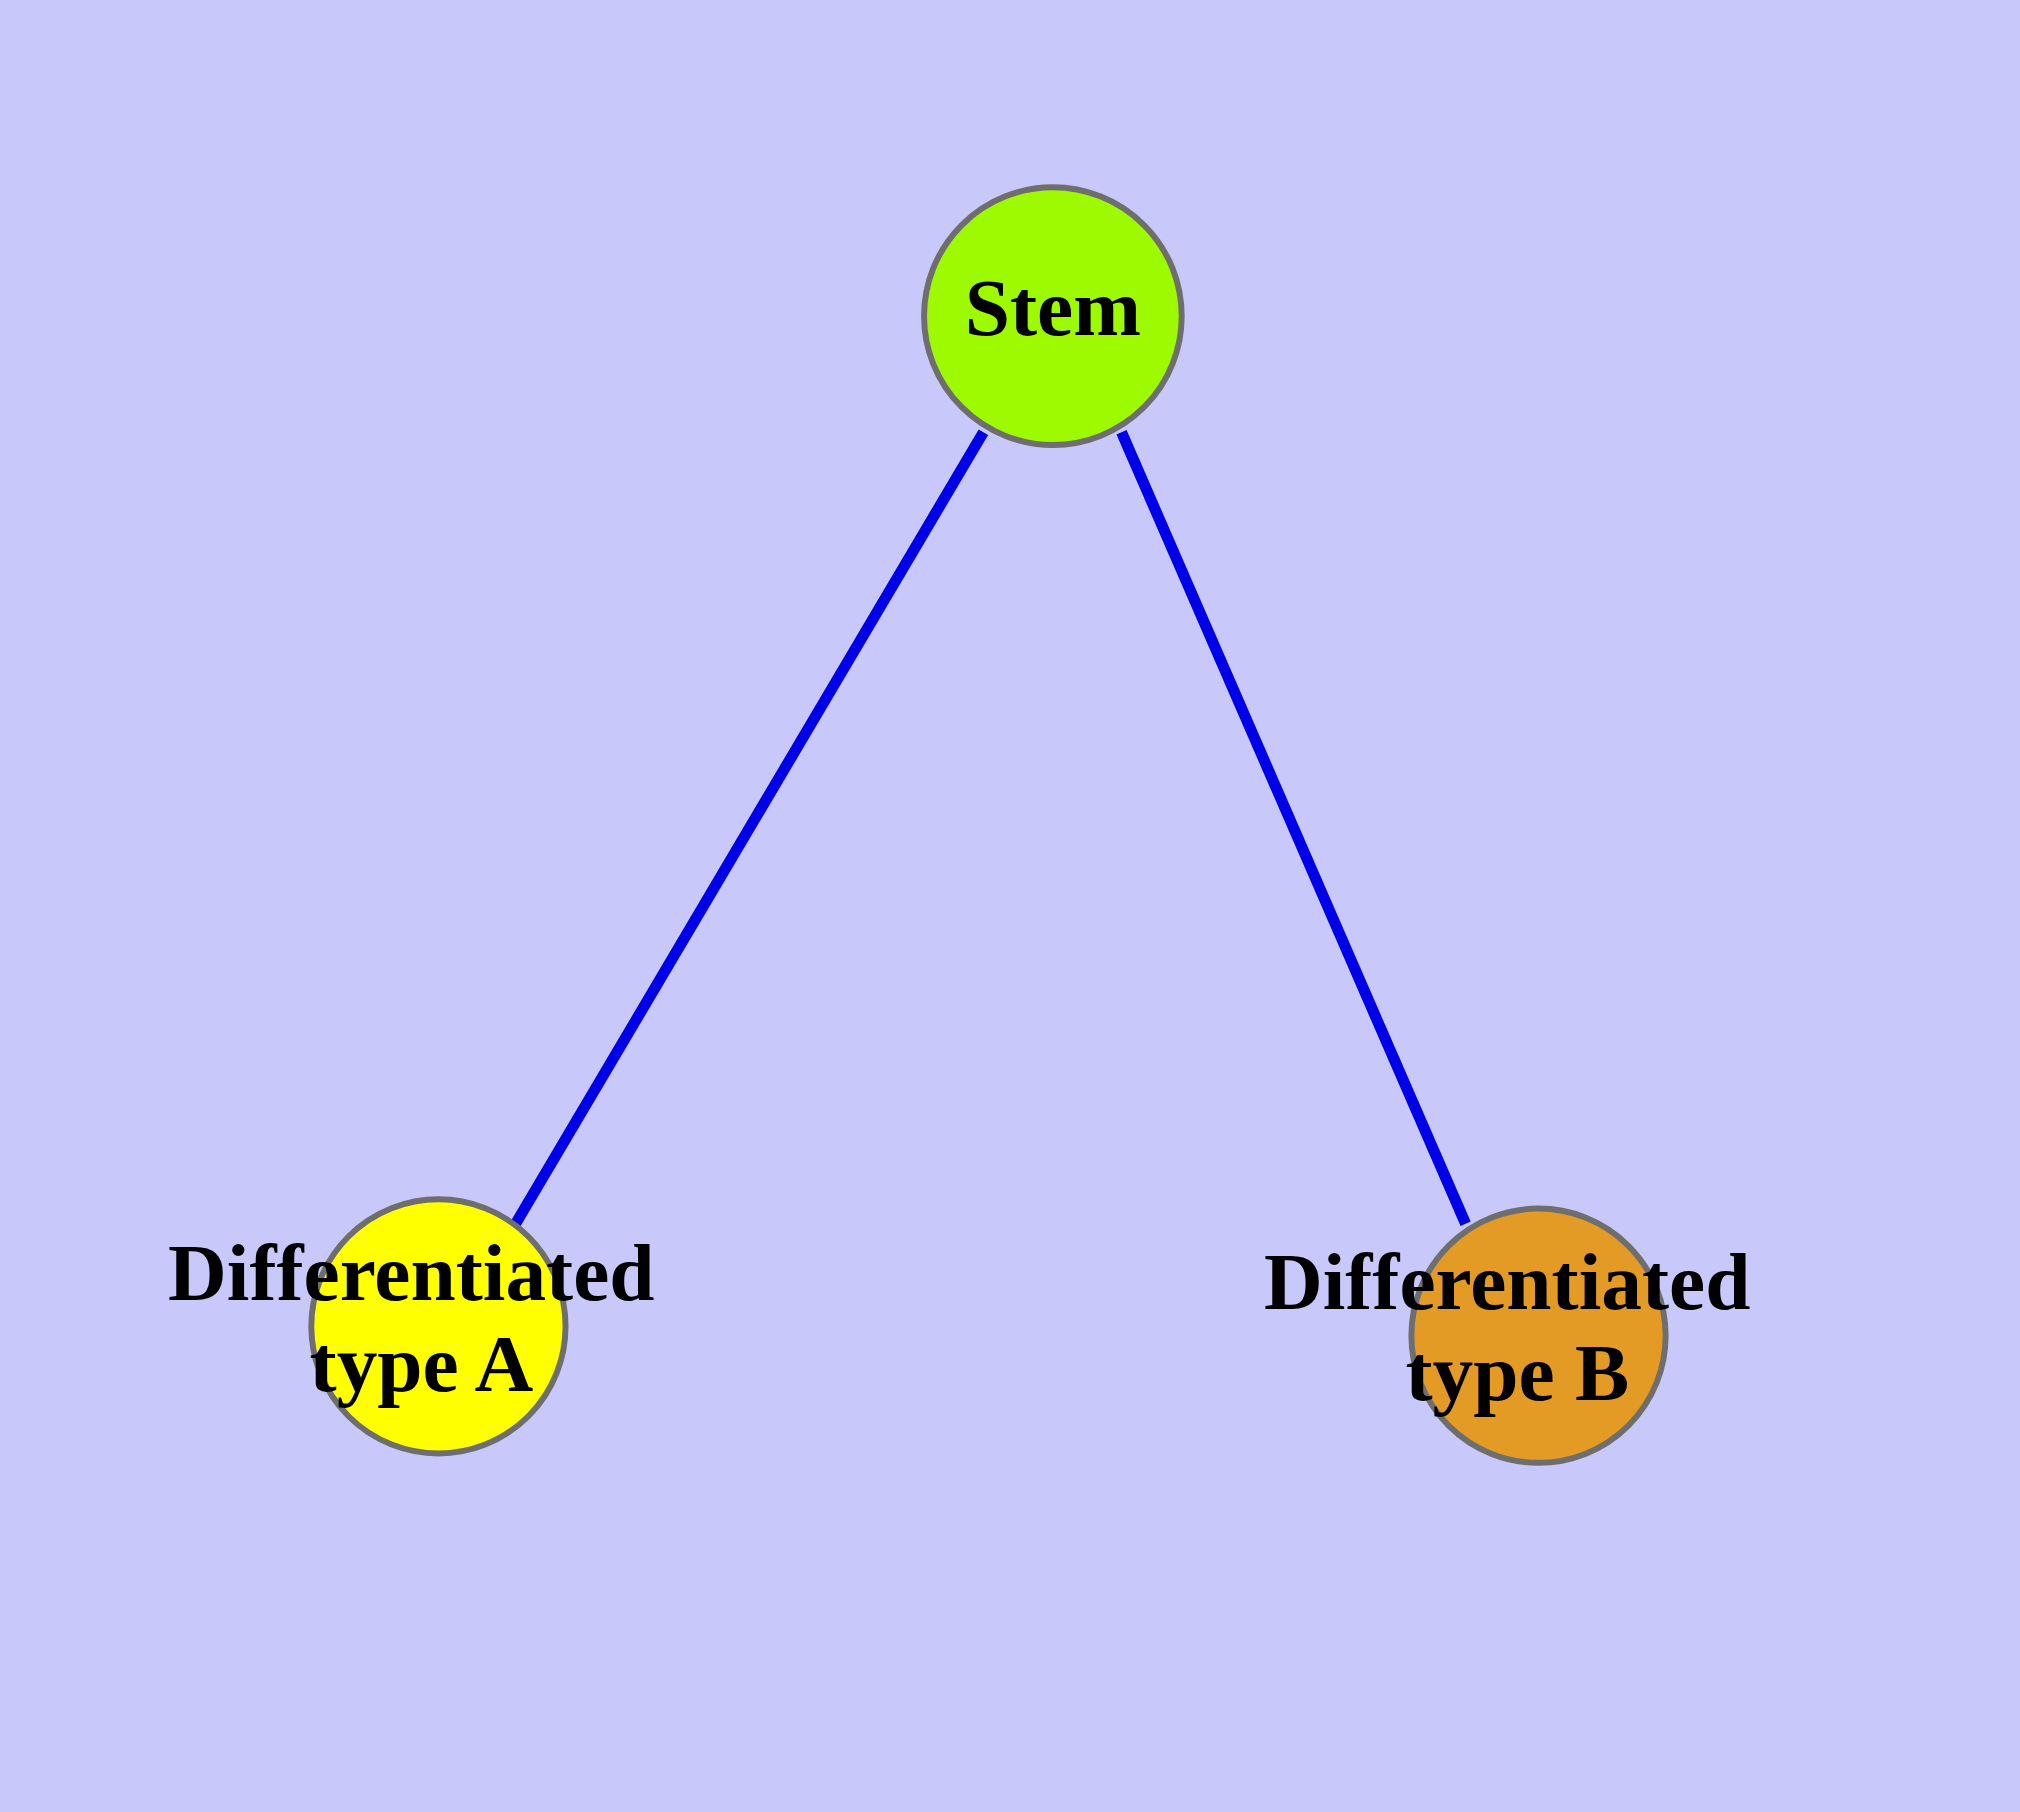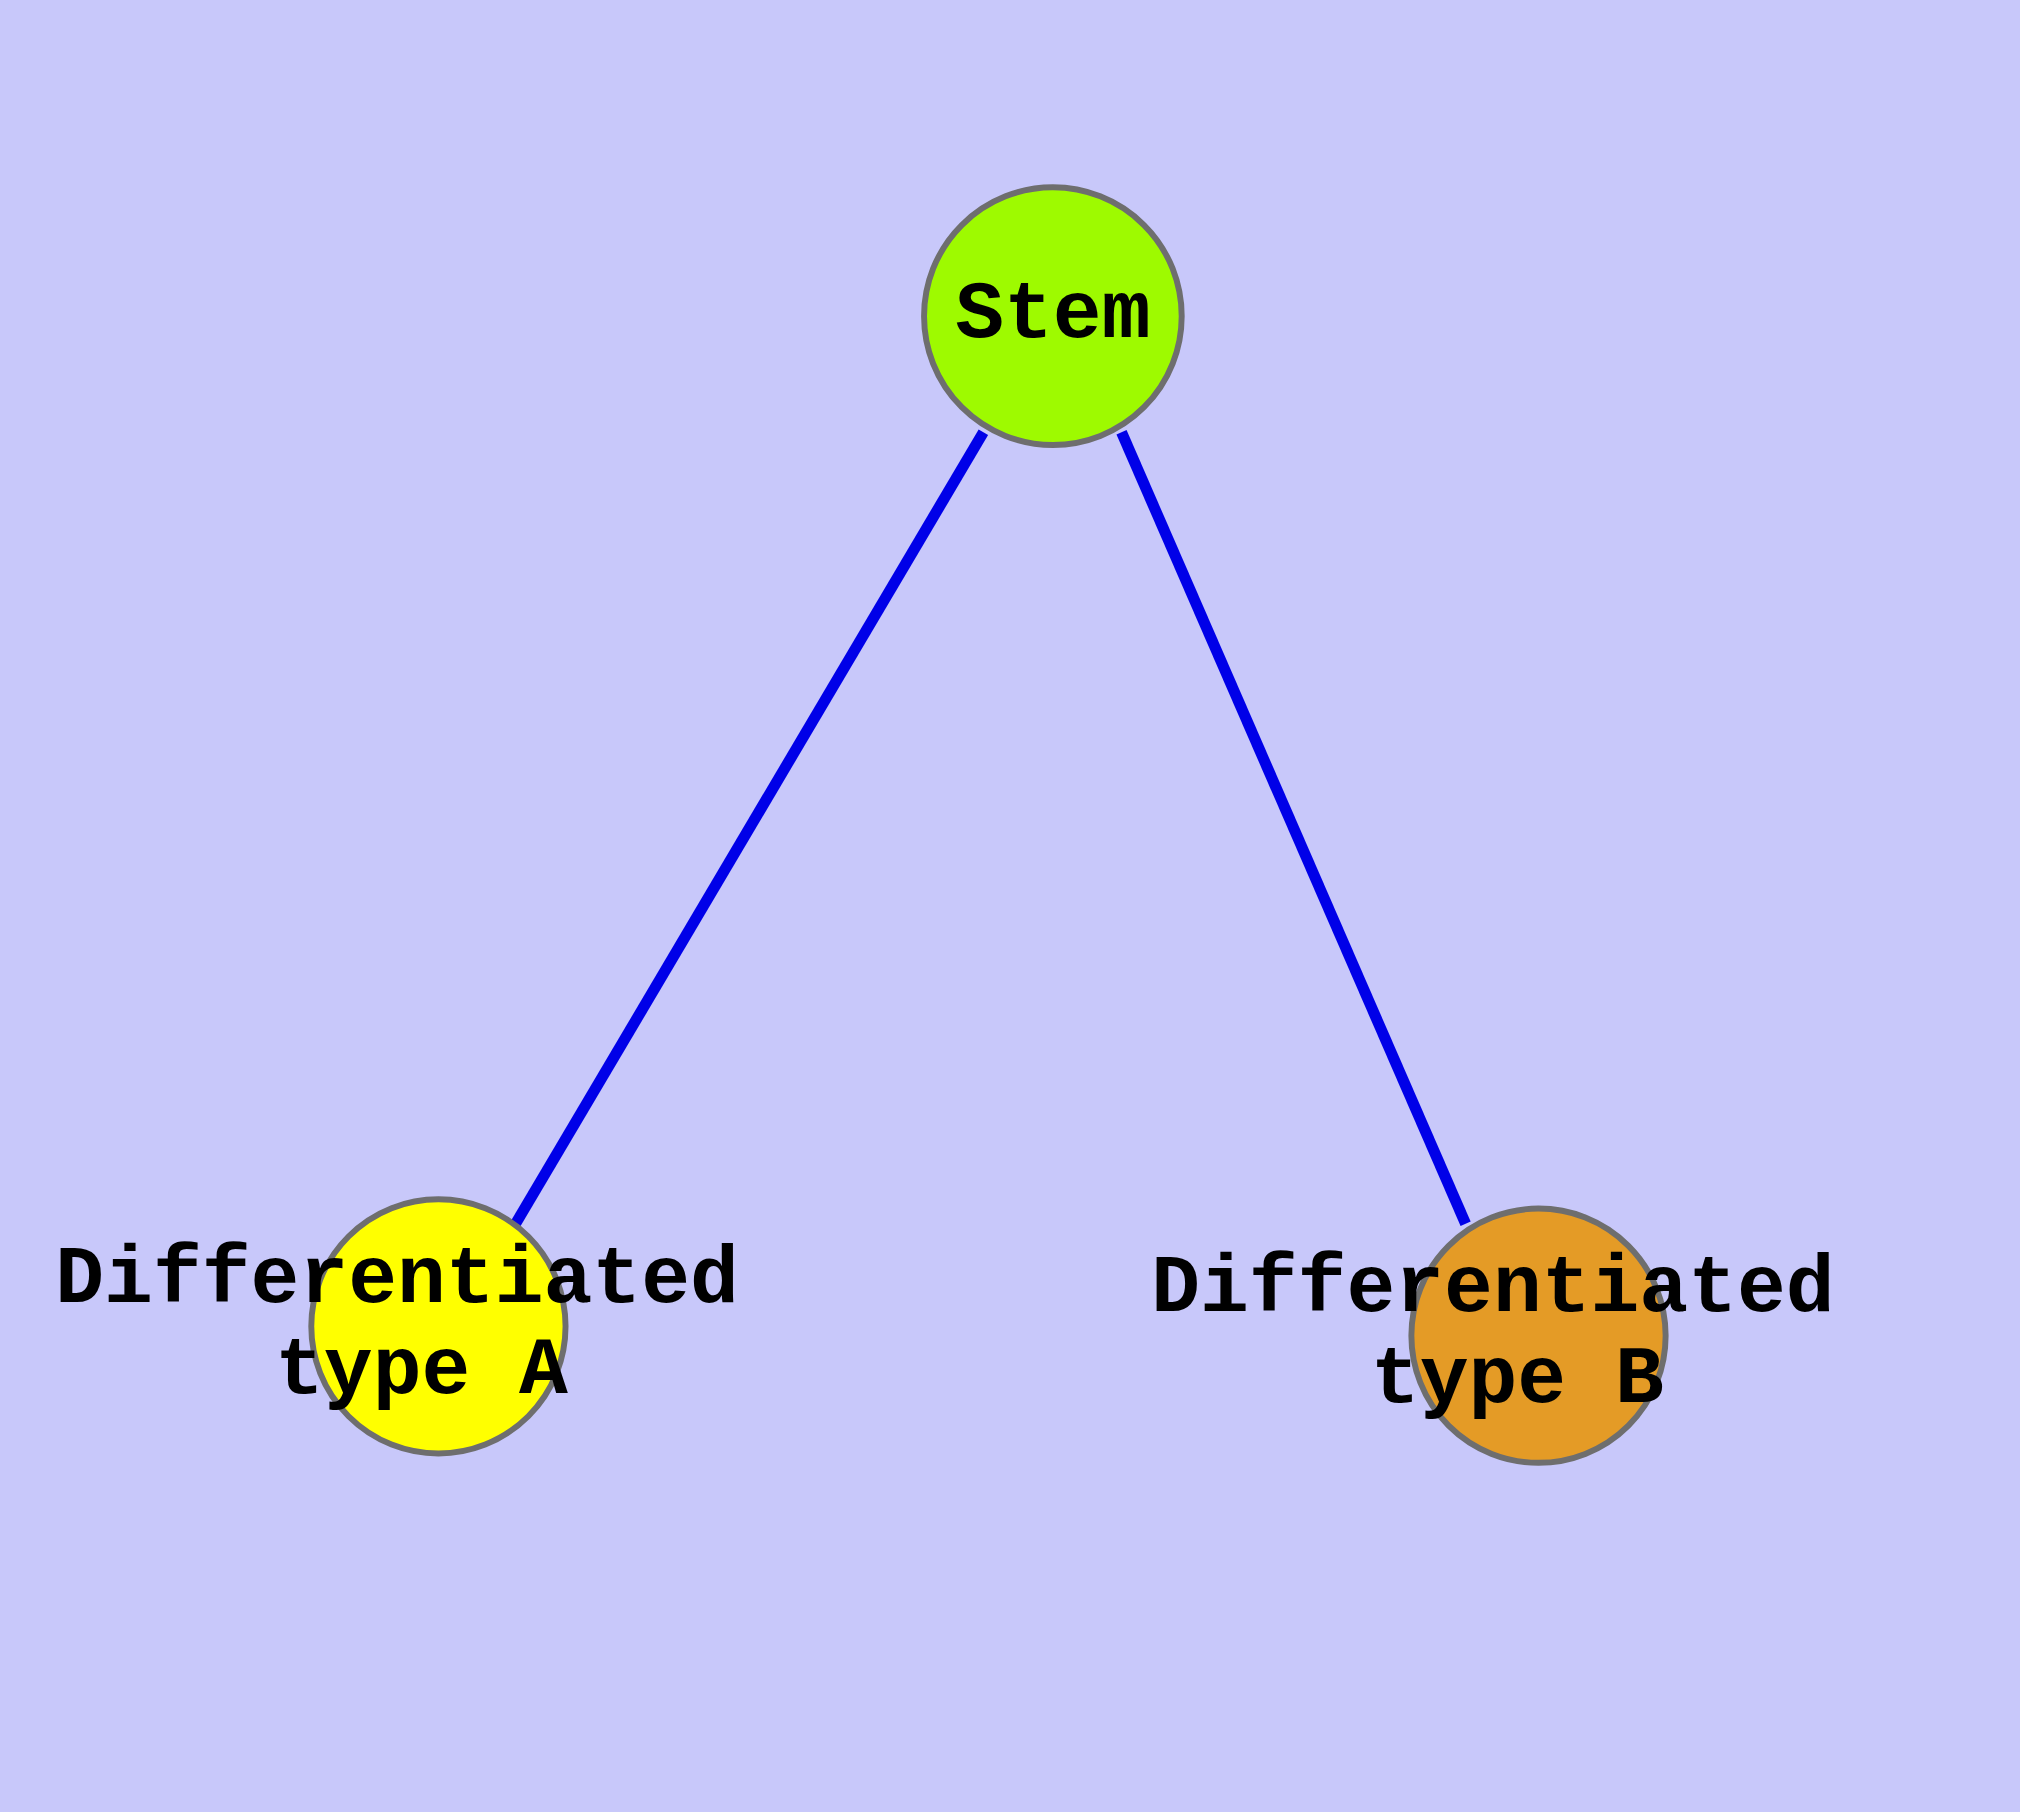--- a/index.html
+++ b/index.html
@@ -6,21 +6,21 @@
   html, body {
     margin: 0;
     padding: 0;
     background: #ffffff;
   }
   #canvas {
     position: relative;
     width: 2021px;
     height: 1812px;
     overflow: hidden;
-    font-family: Liberation Mono, monospace;
+    font-family: Liberation Serif, serif;
   }
   #graph-svg {
     position: absolute;
     top: 0;
     left: 0;
     width: 2021px;
     height: 1812px;
     display: block;
   }
   .node-label {

